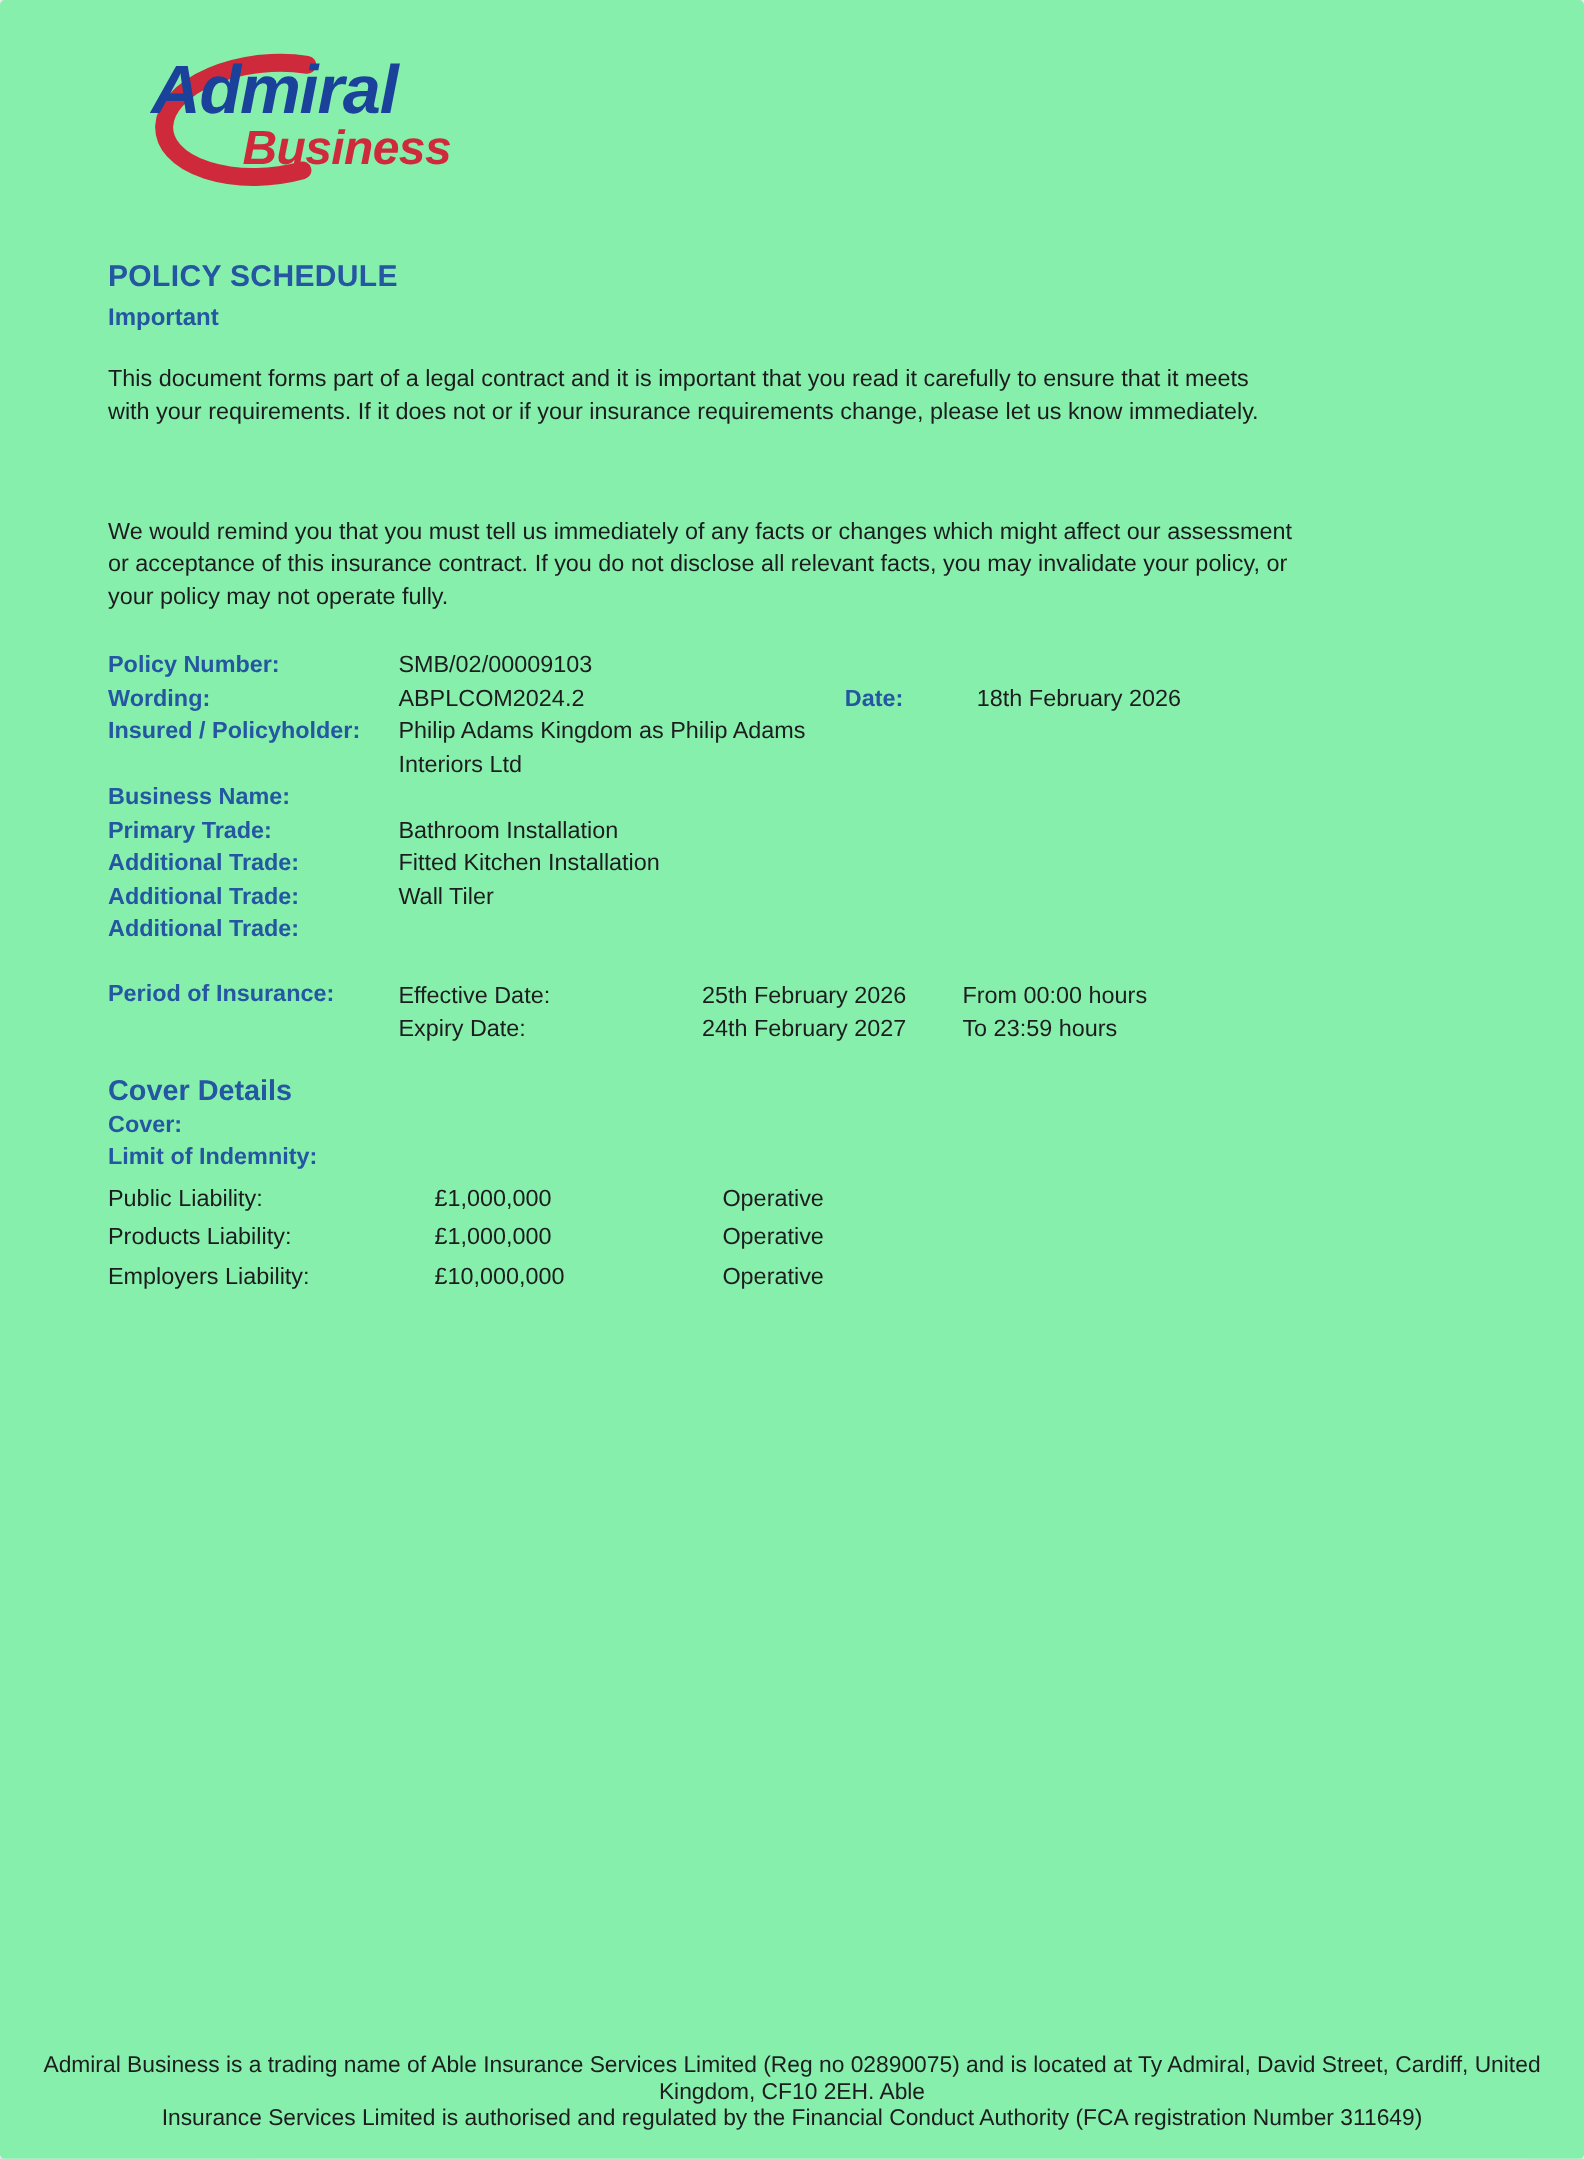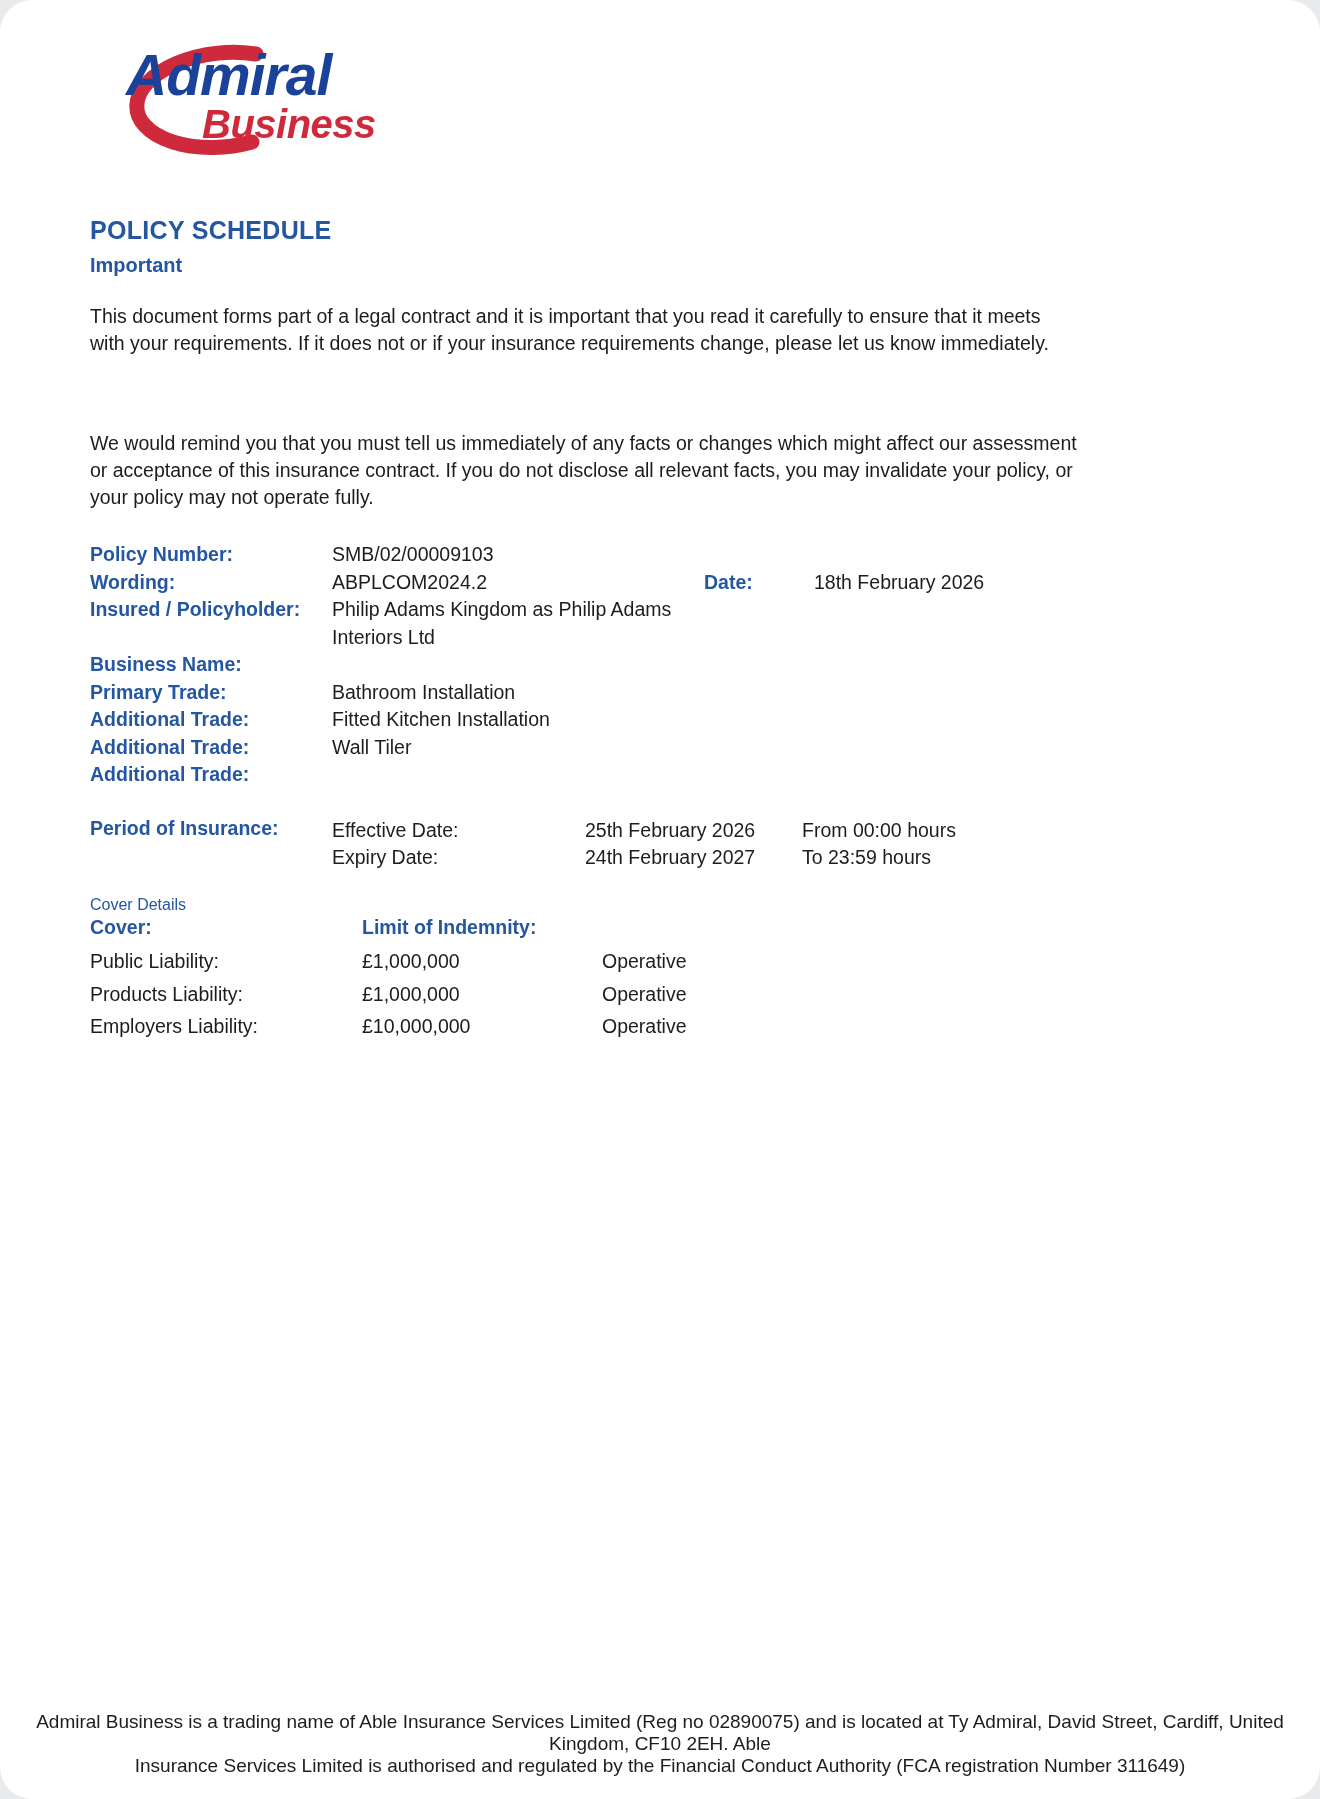--- a/index.html
+++ b/index.html
@@ -5,22 +5,22 @@
   * { box-sizing: border-box; }
   html, body { margin: 0; padding: 0; }
   body {
     background: #e9eaec;
     font-family: "Liberation Sans", "DejaVu Sans", sans-serif;
   }
   .page {
     position: relative;
     width: 1320px;
     height: 1799px;
-    background: #ffffff;
-    border-radius: 32px;
+    background: #86efac;
+    border-radius: 4px;
     overflow: hidden;
     color: #1d1d1f;
     margin: 0 auto;
   }
   .content { padding: 0 90px; }
 
   
   .logo { position: relative; margin: 46px 0 0 6px; width: 430px; height: 108px; }
   .swoosh { position: absolute; left: -12px; top: -4px; }
   .logo-admiral {
@@ -48,23 +48,23 @@
   .flabel { width: 242px; color: #2456a2; font-weight: bold; flex-shrink: 0; }
   .fvalue { width: 372px; flex-shrink: 0; }
   .dlabel { width: 110px; color: #2456a2; font-weight: bold; flex-shrink: 0; }
   .dvalue { }
 
   .period { margin-top: 28px; font-size: 19.5px; display: flex; }
   .prow { display: flex; line-height: 27.5px; }
   .psub-label { width: 253px; flex-shrink: 0; }
   .psub-date { width: 217px; flex-shrink: 0; }
 
-  .cover-heading { margin-top: 24px; color: #2456a2; font-size: 16px; font-weight: normal; }
+  .cover-heading { margin-top: 24px; color: #2456a2; font-size: 24px; font-weight: bold; }
   .cover { font-size: 19.5px; }
-  .cover-header { display: flex; line-height: 27.5px; }
+  .cover-header { display: flex; line-height: 27.5px; flex-direction: column; }
   .cover-name-col { width: 272px; flex-shrink: 0; }
   .cover-limit-col { width: 240px; flex-shrink: 0; }
   .cover-rows { margin-top: 4px; }
   .cover-row { display: flex; line-height: 32.5px; }
   .cover-row .cover-limit-col, .cover-row .cover-name-col { color: #1c1c1e; }
 
   .footer {
     position: absolute; left: 0; right: 0; bottom: 22px;
     text-align: center; font-size: 19px; line-height: 22px; color: #1d1d1f;
   }

